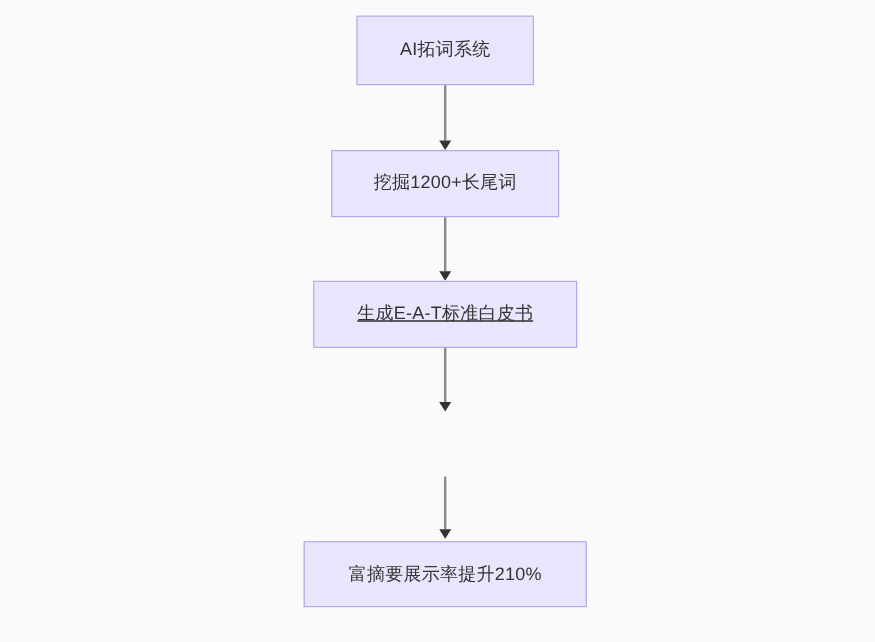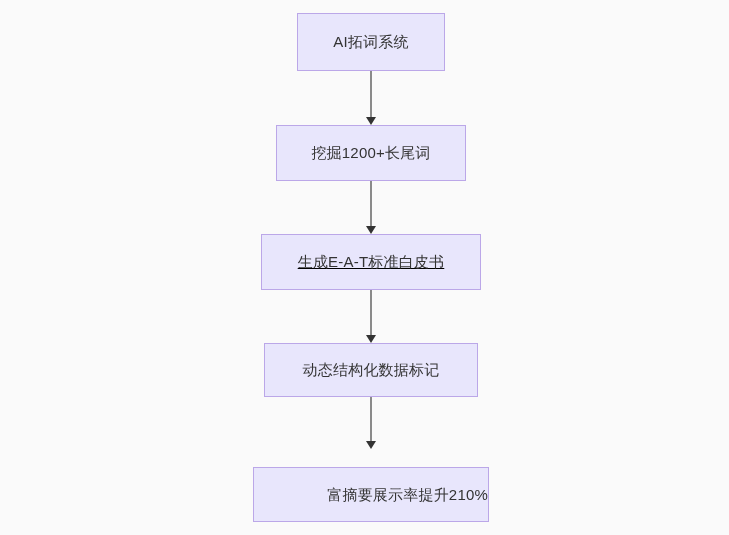--- a/index.html
+++ b/index.html
@@ -72,24 +72,21 @@
   <div class="edge" style="top:181px; height:45px;"></div>
   <div class="arrowhead" style="top:226px;"></div>
 
   <div class="node" style="left:261px; top:234px; width:220px; height:56px;text-decoration:underline;">
     <span class="node-label">生成E-A-T标准白皮书</span>
   </div>
 
   <div class="edge" style="top:290px; height:45px;"></div>
   <div class="arrowhead" style="top:335px;"></div>
 
-  <div class="node" style="left:264px; top:343px; width:214px; height:54px;">
-    <span class="node-label">动态结构化数据标记</span>
-  </div>
 
   <div class="edge" style="top:397px; height:44px;"></div>
   <div class="arrowhead" style="top:441px;"></div>
 
-  <div class="node" style="left:253px; top:467px; width:236px; height:55px;justify-content:flex-end;">
+  <div class="node" style="left:253px; top:451px; width:236px; height:55px;">
     <span class="node-label">富摘要展示率提升210%</span>
   </div>
 
 </div>
 
 </body></html>

